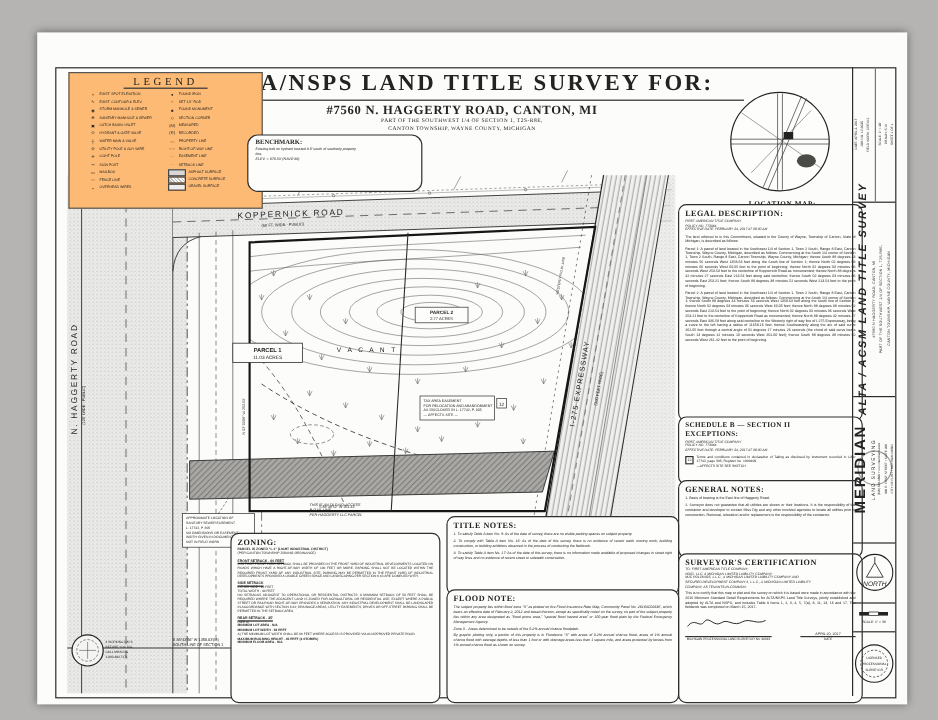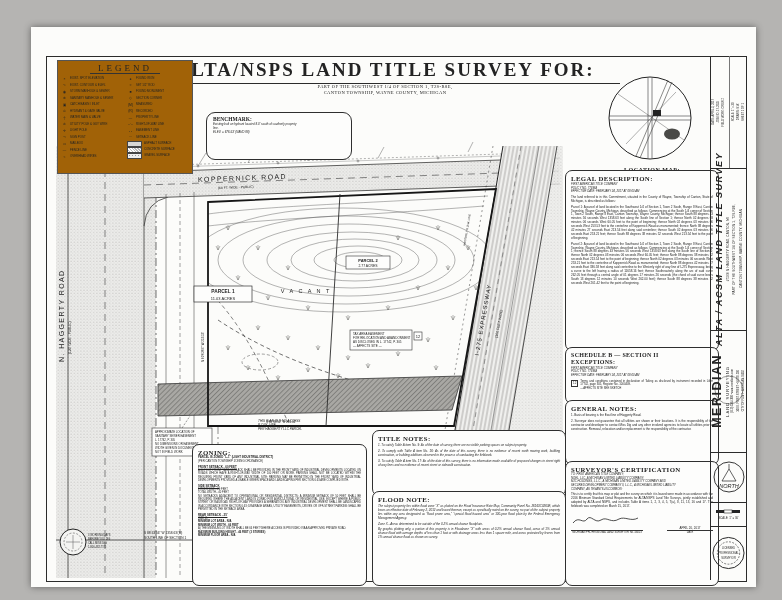--- a/index.html
+++ b/index.html
@@ -11,21 +11,21 @@
   .frame{left:46px;top:56px;width:699px;height:524px;border:1.6px solid #2b2b2b;}
 
   
   .hdr{left:150px;top:59px;width:470px;text-align:center;}
   .hdr .ttl{font-family:"Liberation Serif",serif;font-weight:bold;font-size:19px;letter-spacing:2px;
             border-bottom:1.6px solid #2b2b2b;padding-bottom:2px;}
   .hdr .addr{font-family:"Liberation Serif",serif;font-weight:bold;font-size:10.5px;letter-spacing:.6px;margin-top:3px;}
   .hdr .sub{font-family:"Liberation Serif",serif;font-size:4.6px;letter-spacing:.4px;line-height:1.25;}
 
   
-  .legend{left:57px;top:60px;width:128px;height:108px;background:#a16207;border:.8px solid #555;padding:2px 3px;}
+  .legend{left:57px;top:60px;width:128px;height:108px;background:#fdba74;border:.8px solid #555;padding:2px 16px;}
   .legend .lt{text-align:center;font-family:"Liberation Serif",serif;font-size:9px;letter-spacing:3px;
               border-bottom:.8px solid #333;width:70px;margin:0 auto 2px auto;}
   .lg-cols{display:flex;gap:4px;}
   .lg-col{flex:1;}
   .lg-row{display:flex;align-items:center;gap:2px;font-size:2.9px;line-height:1.9;white-space:nowrap;}
   .lg-sym{display:inline-block;width:7px;text-align:center;font-size:3.4px;}
   .lg-sw{display:flex;align-items:center;gap:2px;font-size:2.9px;line-height:1.6;}
   .sw{width:13px;height:4px;border:.5px solid #444;}
   .sw0{background:#d8d7d4;}
   .sw1{background:repeating-linear-gradient(45deg,#fff 0 1px,#bbb 1px 2px);}
@@ -282,20 +282,21 @@
       <path d="M18,432 h14 M25,425 v14" stroke="#555" stroke-width="0.5"></path>
       <text x="40" y="426" font-size="2.6">3 WORKING DAYS</text>
       <text x="40" y="430" font-size="2.6">BEFORE YOU DIG</text>
       <text x="40" y="434" font-size="2.6">CALL MISS DIG</text>
       <text x="40" y="438" font-size="2.6">1-800-482-7171</text>
     </g>
   </svg>
 
   <div class="abs hdr">
     <div class="ttl">ALTA/NSPS LAND TITLE SURVEY FOR:</div>
+    <div class="addr">#7560 N. HAGGERTY ROAD, CANTON, MI</div>
     <div class="sub">PART OF THE SOUTHWEST 1/4 OF SECTION 1, T2S-R8E,</div>
     <div class="sub">CANTON TOWNSHIP, WAYNE COUNTY, MICHIGAN</div>
   </div>
 
   <div class="abs legend">
     <div class="lt">LEGEND</div>
     <div class="lg-cols">
       <div class="lg-col">
 
       <div class="lg-row">

